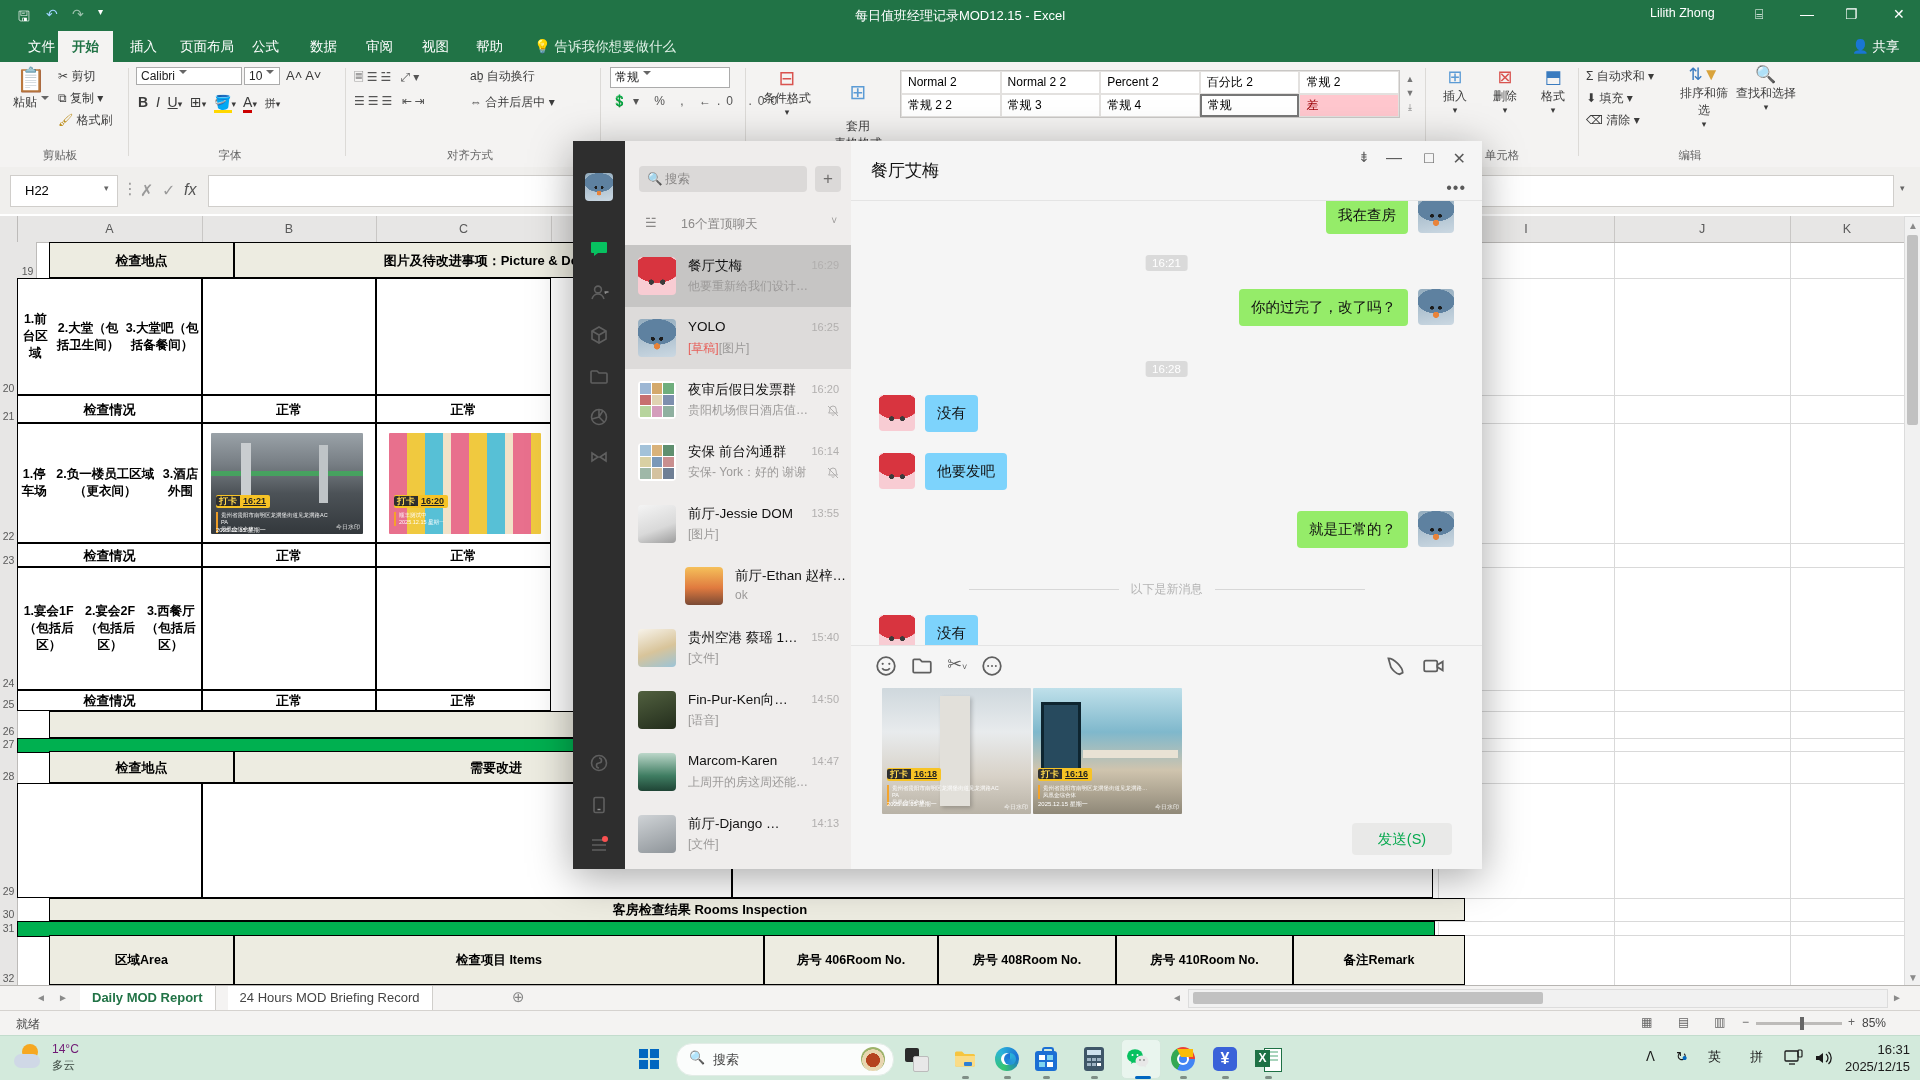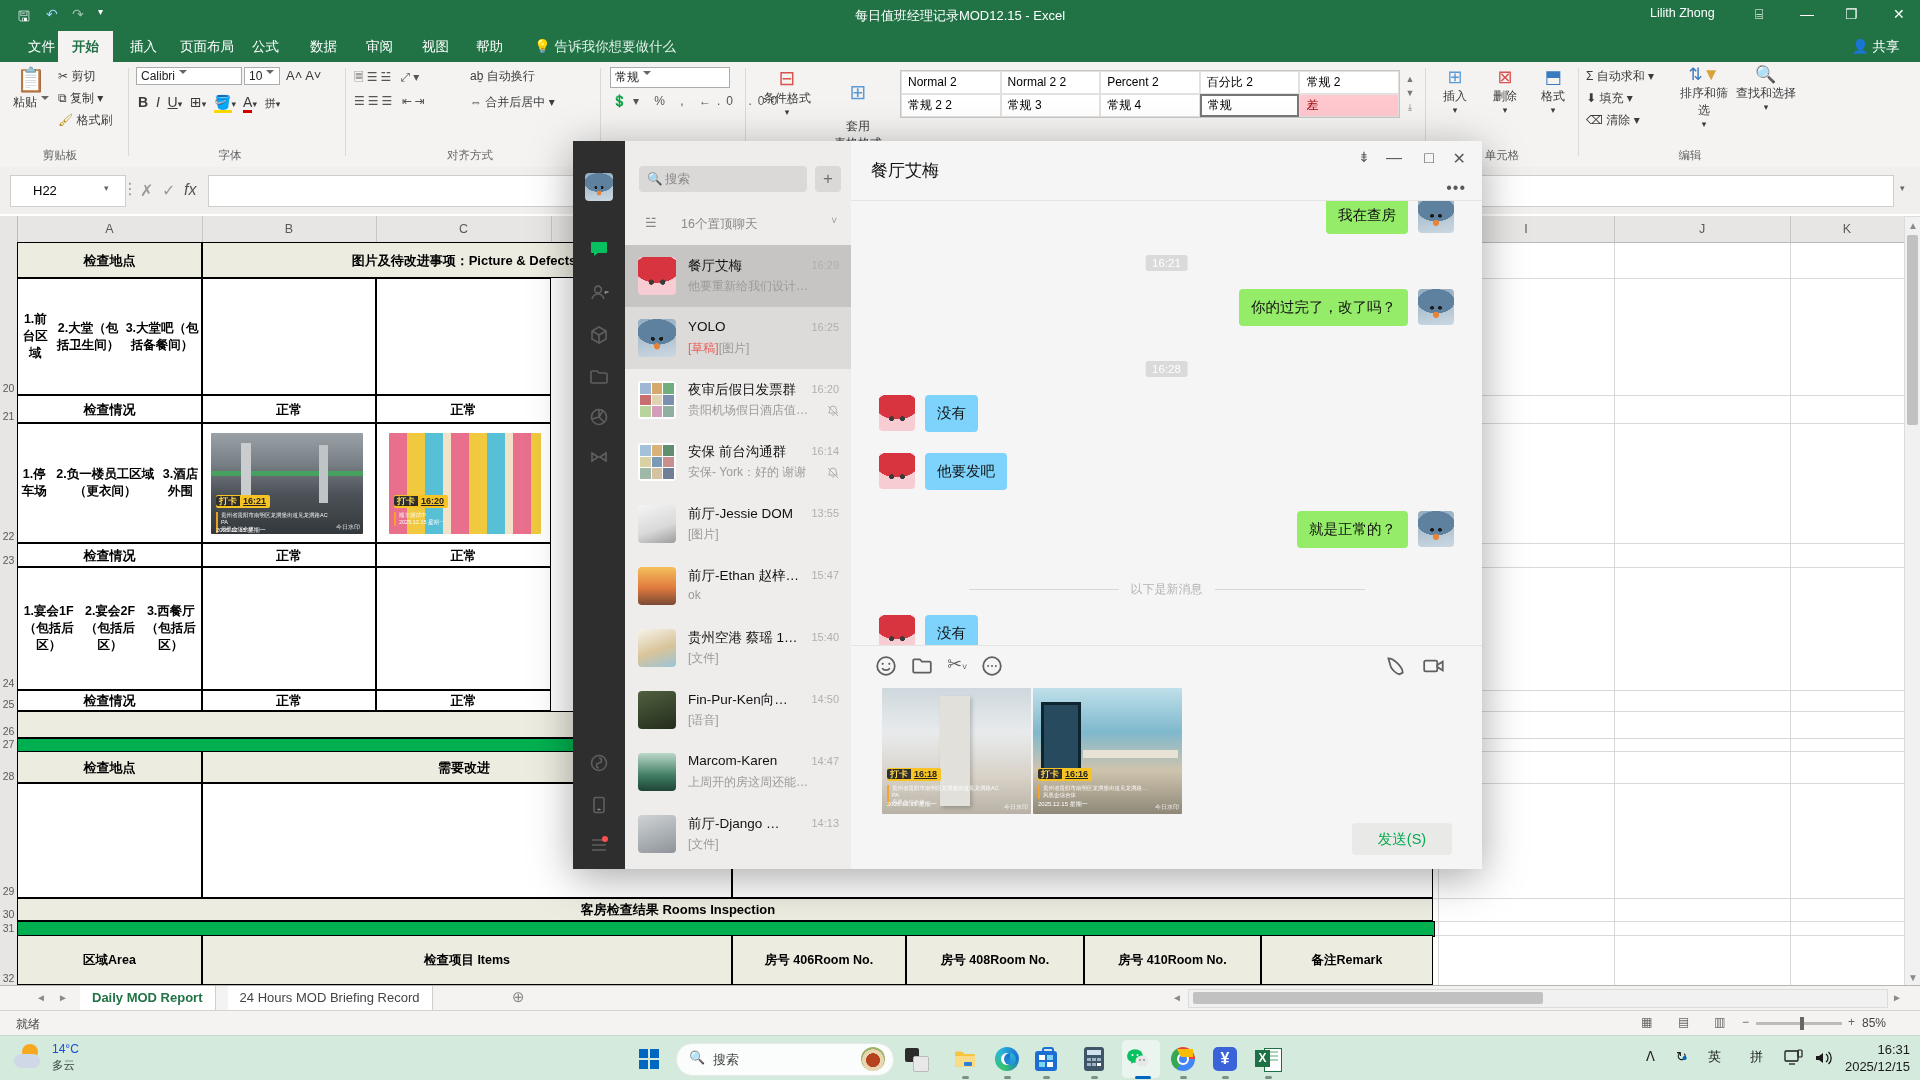--- a/index.html
+++ b/index.html
@@ -25,21 +25,21 @@
   
   #fbar{left:0;top:167px;width:1920px;height:47px;background:#f0efed;border-bottom:1px solid #cfcdca;}
   .fwhite{position:absolute;background:#fff;border:1px solid #d0cecb;}
   
   #gridarea{left:0;top:214px;width:1920px;height:771px;background:#fff;overflow:hidden;}
   .chd{position:absolute;top:0;height:26px;line-height:26px;text-align:center;color:#5a5a5a;font-size:12.5px;border-right:1px solid #c9c7c5;}
   .rhd{position:absolute;left:0;width:17px;background:#e7e6e5;border-bottom:1px solid #c9c7c5;border-right:1px solid #bdbbb9;
        color:#5a5a5a;font-size:10.5px;display:flex;align-items:flex-end;justify-content:center;}
   .cell{position:absolute;box-sizing:border-box;border:1px solid #000;display:flex;align-items:center;justify-content:center;
         text-align:center;color:#000;background:#fff;}
-  .beige{background:#edece1;}
+  .beige{background:#edece1;margin-left:32px;}
   .gband{background:#00b050;border-left:1px solid #000;border-right:1px solid #000;}
   .gline{position:absolute;background:#d9d9d9;}
   .photo{position:absolute;border-radius:1px;overflow:hidden;font-family:"Liberation Sans",sans-serif;}
   .badge{position:absolute;left:5px;background:#f7c325;color:#222;font-weight:bold;font-size:9px;line-height:13px;padding:0 4px 0 0;border-radius:2px;white-space:nowrap;text-decoration:underline;}
   .badge b{background:#2f2f2f;color:#ffd84d;padding:0 3px;margin-right:3px;border-radius:2px 0 0 2px;font-weight:bold;}
   .wmtxt{position:absolute;left:5px;color:#fff;font-size:5.5px;line-height:7px;width:75%;border-left:2px solid #f7a325;padding-left:3px;opacity:.95;}
   .wmdate{position:absolute;left:5px;color:#fff;font-size:6px;}
   .wmcorner{position:absolute;right:3px;bottom:2px;color:#fff;font-size:6px;opacity:.85;}
   
   #tabrow{left:0;top:985px;width:1920px;height:25px;background:#f4f3f2;border-top:1px solid #b7b5b2;font-size:13px;color:#444;}
@@ -223,21 +223,21 @@
     </div>
     <div class="bigbtn" style="left:1736px;top:2px;width:60px">
       <div style="font-size:17px;color:#555">🔍</div>
       <div>查找和选择</div>
         <div style="font-size:9px">▾</div>
     </div>
     <div class="rlabel" style="left:1630px">编辑</div>
   </div>
 
   <div class="abs" id="fbar">
-    <div class="fwhite" style="left:10px;top:8px;width:92px;height:30px;line-height:30px;padding-left:22px;font-size:13px">H22</div>
+    <div class="fwhite" style="left:10px;top:8px;width:92px;height:30px;line-height:30px;padding-left:14px;font-size:13px">H22</div>
     <span class="abs" style="left:104px;top:16px;font-size:9px;color:#666">▾</span>
     <span class="abs" style="left:122px;top:12px;color:#999">⋮</span>
     <span class="abs" style="left:140px;top:14px;color:#9a9a9a">✗</span>
     <span class="abs" style="left:162px;top:14px;color:#9a9a9a">✓</span>
     <span class="abs" style="left:184px;top:14px;font-style:italic;color:#555">fx</span>
     <div class="fwhite" style="left:208px;top:8px;width:1684px;height:30px"></div>
     <span class="abs" style="left:1900px;top:16px;font-size:9px;color:#666">▾</span>
   </div>
 
   <div class="abs" id="gridarea">
@@ -533,21 +533,21 @@
                 <path d="M6 1a3.2 3.2 0 013.2 3.2c0 2.6.9 3.4 1.3 3.8H1.5c.4-.4 1.3-1.2 1.3-3.8A3.2 3.2 0 016 1z" fill="none" stroke="#b1afae"></path>
                 <path d="M4.8 9.5a1.3 1.3 0 002.4 0M1 1l10 10" stroke="#b1afae" fill="none"></path>
               </svg></div>
           </div>
           <div class="chatitem" style="top: 352px; background: transparent;">
             <div class="av" style="background: linear-gradient(160deg, rgb(244, 244, 244), rgb(217, 217, 217) 60%, rgb(156, 156, 156));"></div>
             <div class="cname">前厅-Jessie DOM</div>
             <div class="ctime">13:55</div>
             <div class="cprev">[图片]</div>
           </div>
-          <div class="chatitem" style="top: 414px; background: transparent;">
+          <div class="chatitem" style="top: 414px; background: transparent; margin-left: 47px;">
             <div class="av" style="background: linear-gradient(rgb(245, 192, 90), rgb(224, 122, 63) 55%, rgb(122, 74, 53));"></div>
             <div class="cname">前厅-Ethan 赵梓…</div>
             <div class="ctime">15:47</div>
             <div class="cprev">ok</div>
           </div>
           <div class="chatitem" style="top: 476px; background: transparent;">
             <div class="av" style="background: linear-gradient(160deg, rgb(247, 243, 234), rgb(216, 196, 154) 55%, rgb(155, 196, 216));"></div>
             <div class="cname">贵州空港 蔡瑶 1…</div>
             <div class="ctime">15:40</div>
             <div class="cprev">[文件]</div>
@@ -642,21 +642,21 @@
           <div class="wmcorner">今日水印</div>
         </div>
       </div>
   </div>
 
   <div class="abs" id="taskbar">
     <div class="abs" style="left:14px;top:6px;width:32px;height:32px">
       <div style="position:absolute;left:8px;top:2px;width:16px;height:16px;border-radius:50%;background:#f6a821"></div>
       <div style="position:absolute;left:0px;top:12px;width:26px;height:14px;border-radius:8px;background:#cfd8e6"></div>
     </div>
-    <div class="abs" style="left:52px;top:6px;font-size:12px;color:#1d4ed8">14°C</div>
+    <div class="abs" style="left:52px;top:6px;font-size:12px;color:#701a75">14°C</div>
     <div class="abs" style="left:52px;top:22px;font-size:11.5px;color:#3c4a42">多云</div>
 
     <div class="tkic" style="left:634px">
       <svg width="22" height="22" viewBox="0 0 22 22">
           <rect x="1" y="1" width="9" height="9" fill="#0067c0"></rect>
           <rect x="12" y="1" width="9" height="9" fill="#0067c0"></rect>
           <rect x="1" y="12" width="9" height="9" fill="#0067c0"></rect>
           <rect x="12" y="12" width="9" height="9" fill="#0067c0"></rect>
         </svg>
     </div>

